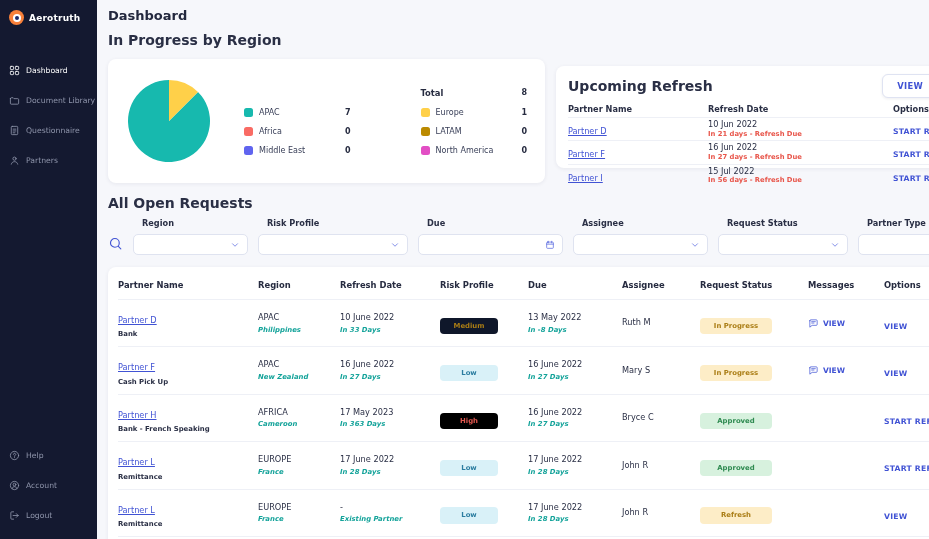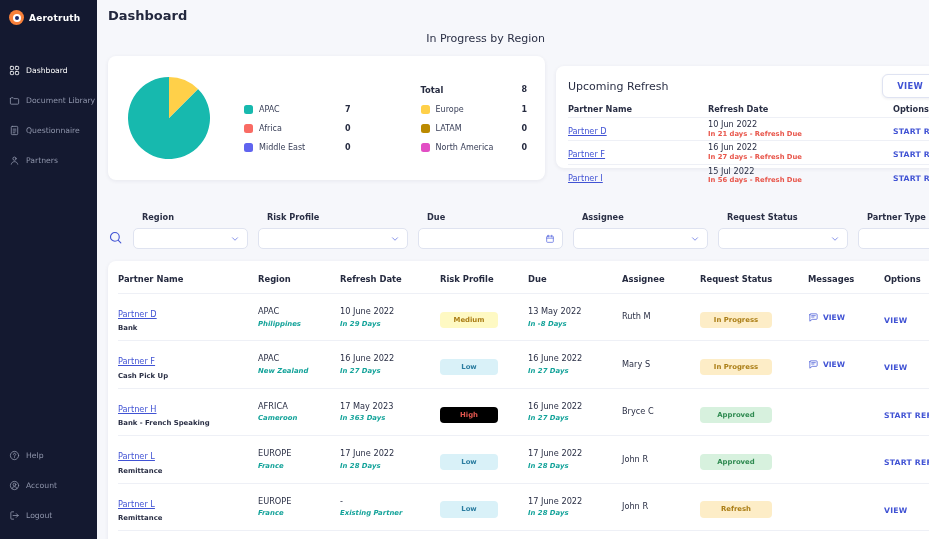--- a/index.html
+++ b/index.html
@@ -16,21 +16,21 @@
   .nav{display:flex;flex-direction:column;gap:3px;}
   .nav-item{display:flex;align-items:center;gap:6px;padding:8px 9px;font-size:7.7px;cursor:pointer;white-space:nowrap;}
   .nav-item.active{color:#fff;}
   .sidebar-footer{margin-top:auto;}
   .icn{width:11px;height:11px;fill:none;stroke:currentColor;stroke-width:1.8;stroke-linecap:round;stroke-linejoin:round;flex:none;}
 
   
   .main{flex:1;overflow:hidden;padding:8px 0 0 11px;}
   .content{width:1000px;}
   .page-title{font-size:13px;font-weight:bold;margin-bottom:9px;color:#23283e;}
-  .section-heading{font-size:11px;font-weight:normal;color:#2a2f45;text-align:right;}
+  .section-heading{font-size:14px;font-weight:bold;color:#2a2f45;}
   .card{background:#fff;border-radius:8px;box-shadow:0 1px 4px rgba(25,35,70,.07);}
 
   .top-row{display:flex;gap:11px;}
   .col-left{width:437px;flex:none;}
   .col-right{width:420px;flex:none;margin-top:34px;}
 
   
   .progress-card{margin-top:11px;padding:12px 14px;height:124px;display:flex;align-items:center;gap:34px;}
   .pie-svg{width:82px;height:82px;flex:none;margin-left:6px;}
   .legend{flex:1;display:grid;grid-template-columns:1fr 1fr;column-gap:70px;row-gap:10px;align-items:center;padding-right:4px;}
@@ -311,23 +311,23 @@
           </div>
         <div>
             <div class="req-grid req-row">
               <div><a class="plink">Partner D</a><div class="sub dark">Bank</div></div>
               <div>
                 <div class="cell-main">APAC</div>
                 <div class="sub teal">Philippines</div>
               </div>
               <div>
                 <div class="cell-main">10 June 2022</div>
-                <div class="sub teal">In 29 Days</div>
-              </div>
-              <div><span class="badge risk" style="background: #fef9c3; color: rgb(170, 125, 21);">Medium</span></div>
+                <div class="sub teal">In 33 Days</div>
+              </div>
+              <div><span class="badge risk" style="background: #0f172a; color: rgb(170, 125, 21);">Medium</span></div>
               <div>
                 <div class="cell-main">13 May 2022</div>
                 <div class="sub teal">In -8 Days</div>
               </div>
               <div class="cell-main">Ruth M</div>
               <div><span class="badge status" style="background: rgb(253, 237, 199); color: rgb(170, 125, 21);">In Progress</span></div>
               <div>
                 <span class="msg">
                   <svg viewBox="0 0 24 24" class="icn">
                     <path d="M4 6a2 2 0 0 1 2-2h12a2 2 0 0 1 2 2v8a2 2 0 0 1-2 2H9l-5 4V6z"></path>

